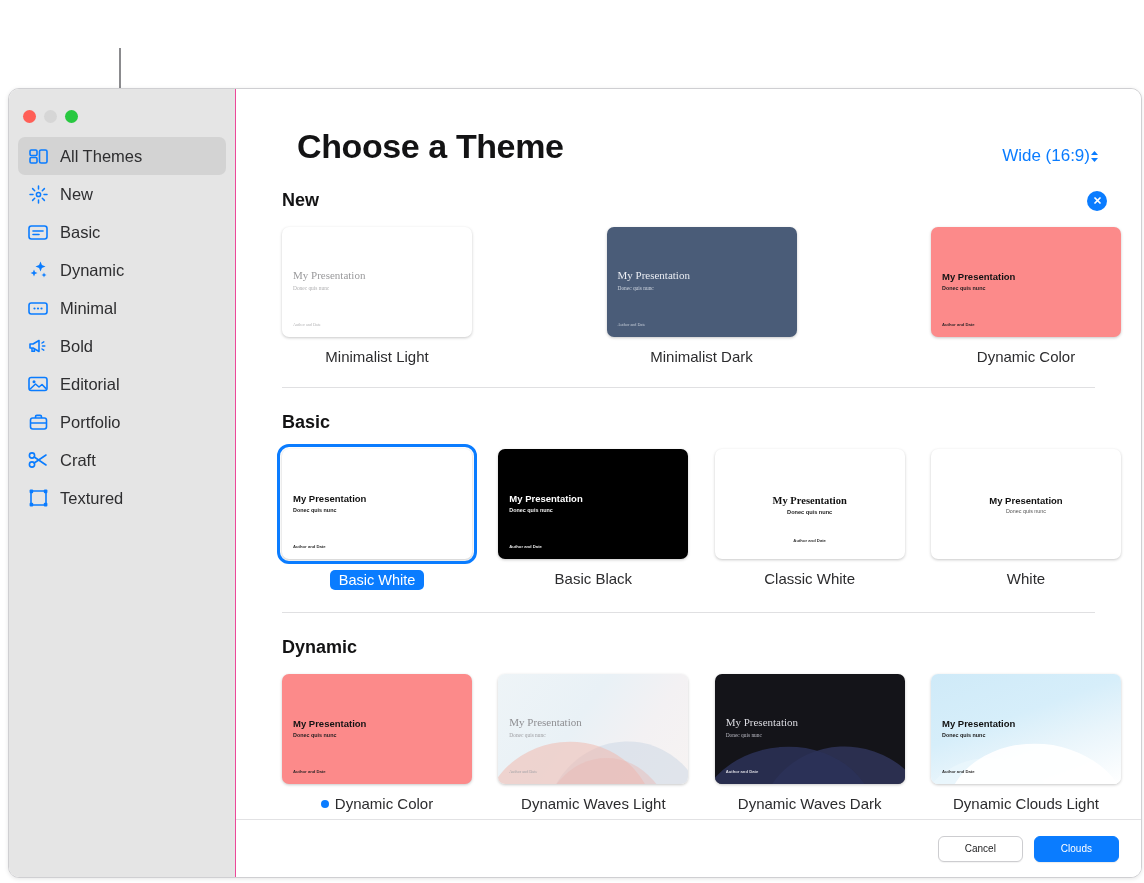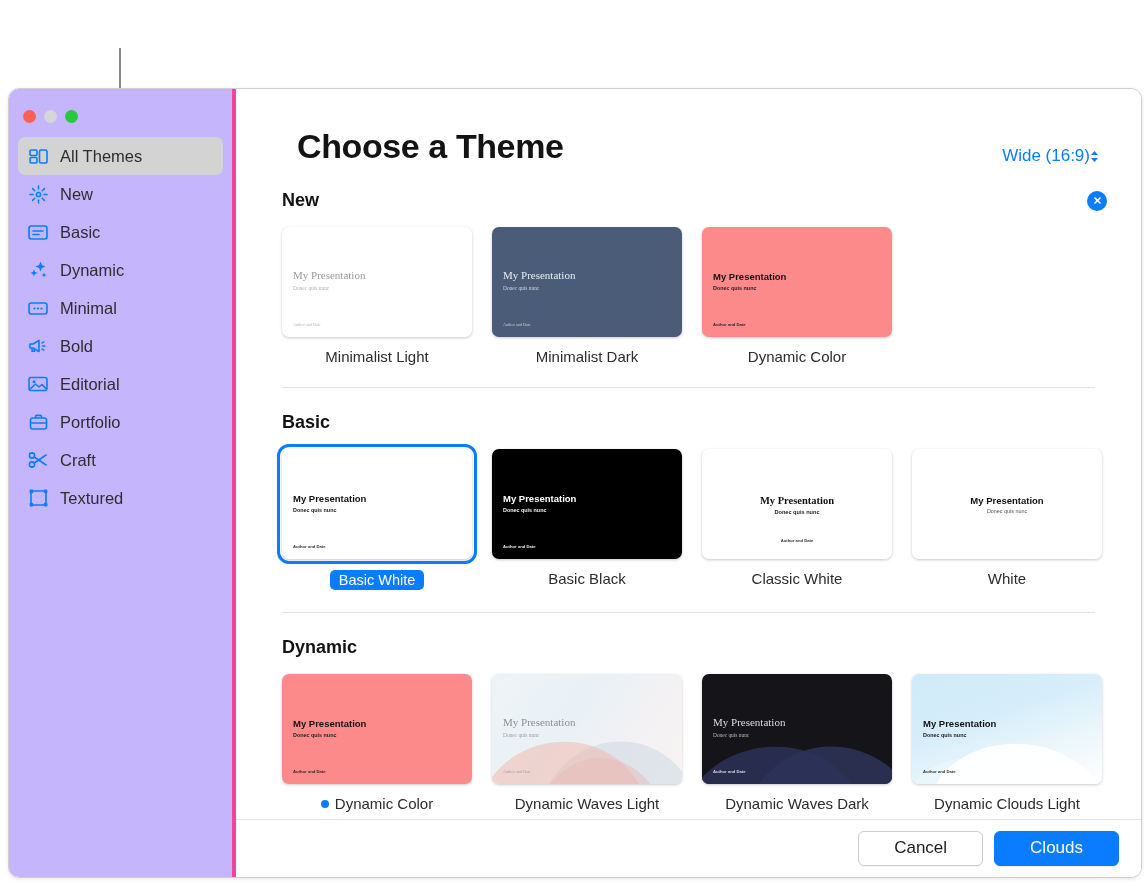--- a/index.html
+++ b/index.html
@@ -28,21 +28,21 @@
     width: 1134px; height: 790px;
     border-radius: 11px; background: #ffffff;
     border: 1px solid #cfcfd2;
     box-shadow: 0 1px 4px rgba(0,0,0,.10);
     overflow: hidden; display: flex;
   }
 
   
   .sidebar {
     width: 227px; flex: 0 0 227px; height: 100%;
-    background: #c4b5fd; border-right: 4px solid #ec4899;
+    background: #e5e5e5; border-right: 1px solid #ec4899;
     padding-top: 10px;
   }
   .traffic { display: flex; gap: 8px; padding: 11px 0 14px 14px; }
   .tl { width: 13px; height: 13px; border-radius: 50%; }
   .tl.red { background:#ff5f57; }
   .tl.yellow { background:#d6d6d6; }
   .tl.green { background:#28c840; }
 
   .side-list { padding: 0 9px; }
   .side-item {
@@ -73,21 +73,21 @@
   .sec-head {
     display:flex; align-items:center; justify-content:space-between;
     padding: 24px 34px 0 46px;
   }
   .sec-title { font-size: 18px; font-weight: 700; color:#131314; }
   .close-btn {
     width: 20px; height: 20px; border-radius:50%; background:#0a7cff;
     display:flex; align-items:center; justify-content:center; cursor:default;
   }
 
-  .grid { display:flex; gap: 0; padding: 16px 0 0 46px; }
+  .grid { display:flex; gap: 0; padding: 16px 0 0 46px; justify-content: space-between; }
   .cell { width: 210px; flex: 0 0 210px; }
   .thumb-wrap { width: 190px; position:relative; }
   .thumb {
     width: 190px; height: 110px; border-radius: 7px;
     box-shadow: 0 1px 3px rgba(0,0,0,.22);
     position: relative; overflow: hidden; background:#fff; cursor:default;
   }
   .thumb.sel-ring { outline: 3px solid #0a7cff; outline-offset: 2px; border-radius: 7px; }
   .t-title { position:absolute; left: 11px; top: 44px; font-size: 9.5px; font-weight:700; color:#111; white-space:nowrap; }
   .t-sub   { position:absolute; left: 11px; top: 58px; font-size: 5.4px; font-weight:700; color:#222; white-space:nowrap; }
@@ -152,21 +152,21 @@
 
   .divider { height:1px; background:#e0e0e2; margin: 22px 46px 0 46px; }
 
   
   .footer {
     height: 58px; flex: 0 0 58px; border-top: 1px solid #e2e2e4;
     display:flex; align-items:center; justify-content:flex-end; gap:11px;
     padding-right: 22px; background:#fff;
   }
   .btn {
-    font-size: 17px; border-radius: 6px; padding: 6px 35px; cursor:default; line-height:1.2;
+    font-size: 10px; border-radius: 6px; padding: 6px 26px; cursor:default; line-height:1.2;
   }
   .btn-cancel { background:#fff; border:1px solid #cdcdd0; color:#1c1c1e; box-shadow:0 1px 1px rgba(0,0,0,.05); }
   .btn-create { background:#0a7cff; border:1px solid #0a7cff; color:#fff; box-shadow:0 1px 1px rgba(0,0,0,.08); }
   .sec-minimal { padding: 20px 34px 0 46px; font-size:18px; font-weight:700; color:#131314; }
 </style>
 </head>
 <body>
 
 <div class="page">
 

